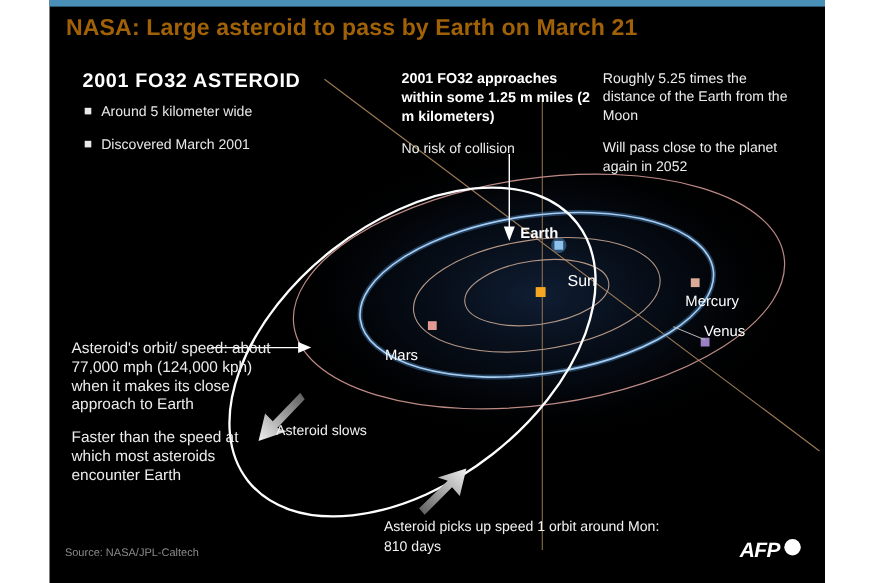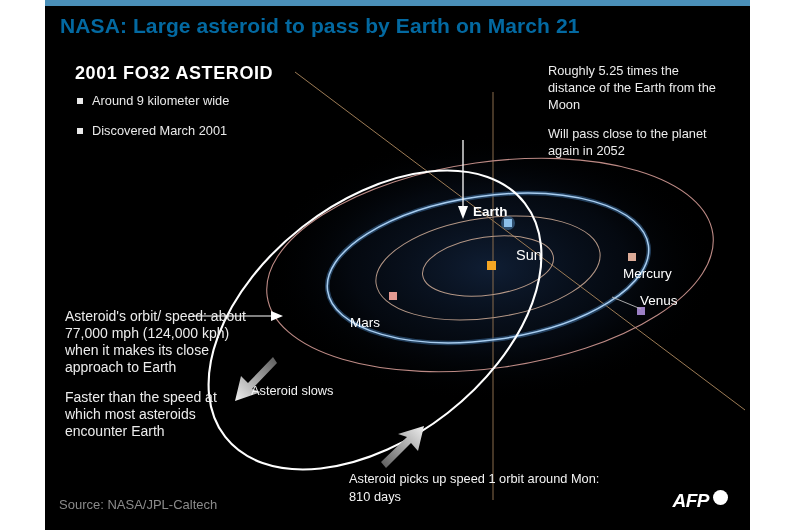--- a/index.html
+++ b/index.html
@@ -10,21 +10,21 @@
 
   
   #panel{position:absolute;left:45px;top:0;width:705px;height:530px;
          background:#000000;overflow:hidden;}
 
   
   #topbar{position:absolute;left:45px;top:0;width:705px;height:6px;
           background:#4a8fb8;}
 
   #title{position:absolute;left:15px;top:14px;width:640px;
-         color:#0369a1;font-size:21px;font-weight:bold;letter-spacing:.1px;}
+         color:#a16207;font-size:21px;font-weight:bold;letter-spacing:.1px;}
 
   
   #head-left{position:absolute;left:30px;top:63px;color:#ffffff;
              font-size:18px;font-weight:bold;letter-spacing:.6px;}
 
   .bullets{position:absolute;left:30px;top:93px;width:180px;}
   .bul{position:relative;padding-left:17px;margin-bottom:13px;
        color:#e9e9e9;font-size:12.8px;line-height:16.5px;}
   .bul .sq{position:absolute;left:2px;top:5px;width:6px;height:6px;
            background:#e9e9e9;}
@@ -39,21 +39,21 @@
 
   #left-mid{position:absolute;left:20px;top:308px;width:185px;}
   #left-mid .p{color:#ececec;font-size:14px;line-height:17px;}
   #left-mid .p2{margin-top:13px;}
 
   #lab-slows{position:absolute;left:206px;top:382px;width:90px;
              color:#f2f2f2;font-size:12.8px;line-height:17px;}
   #lab-speed{position:absolute;left:304px;top:470px;width:260px;
              color:#f2f2f2;font-size:12.8px;line-height:17.5px;}
 
-  #source{position:absolute;left:14px;top:497px;color:#8b8b8b;font-size:13px;text-align:right;}
+  #source{position:absolute;left:14px;top:497px;color:#8b8b8b;font-size:10px;text-align:right;}
 
   
   #afp{position:absolute;right:22px;top:490px;display:flex;align-items:flex-start;gap:4px;}
   #afp .word{color:#ffffff;font-size:19px;font-weight:bold;font-style:italic;
              letter-spacing:-.5px;}
   #afp .dot{width:15px;height:15px;border-radius:50%;background:#ffffff;}
 
   svg#diagram{position:absolute;left:0;top:0;width:705px;height:530px;}
 </style>
 </head>
@@ -131,28 +131,32 @@
       <text x="305" y="327" fill="#ffffff" font-family="Liberation Sans, sans-serif" font-size="13.5">Mars</text>
     </svg>
 
     <div id="title">NASA: Large asteroid to pass by Earth on March 21</div>
 
     <div id="head-left">2001 FO32 ASTEROID</div>
 
     <div class="bullets">
       <div class="bul">
         <span class="sq"></span>
-        <span>Around 9 kilometer wide</span>
+        <span>Around 5 kilometer wide</span>
       </div>
       <div class="bul">
         <span class="sq"></span>
         <span>Discovered March 2001</span>
       </div>
     </div>
 
+    <div id="mid-top">
+      <div class="l1">2001 FO32 approaches within some 1.25 m miles (2 m kilometers)</div>
+      <div class="l2">No risk of collision</div>
+    </div>
 
     <div id="right-top">
       <div class="p">Roughly 5.25 times the distance of the Earth from the Moon</div>
       <div class="p p2">Will pass close to the planet again in 2052</div>
     </div>
 
     <div id="left-mid">
       <div class="p">Asteroid's orbit/ speed: about 77,000 mph (124,000 kph) when it makes its close approach to Earth</div>
       <div class="p p2">Faster than the speed at which most asteroids encounter Earth</div>
     </div>

